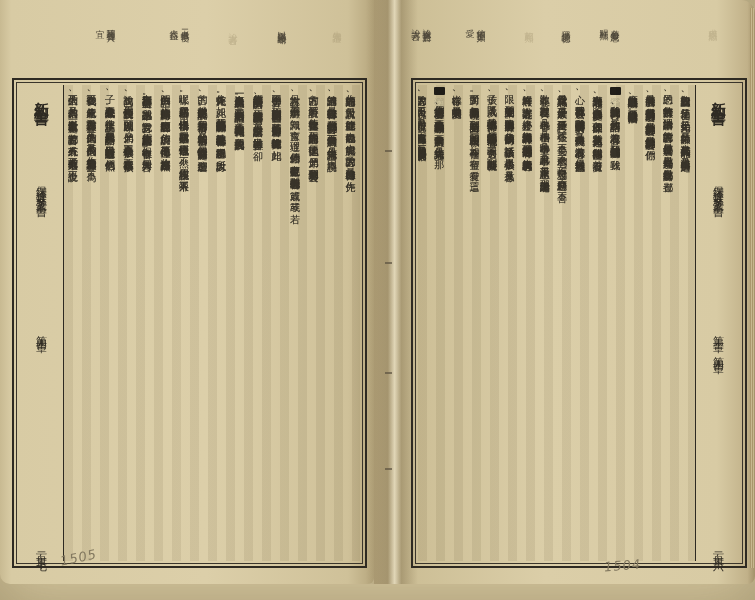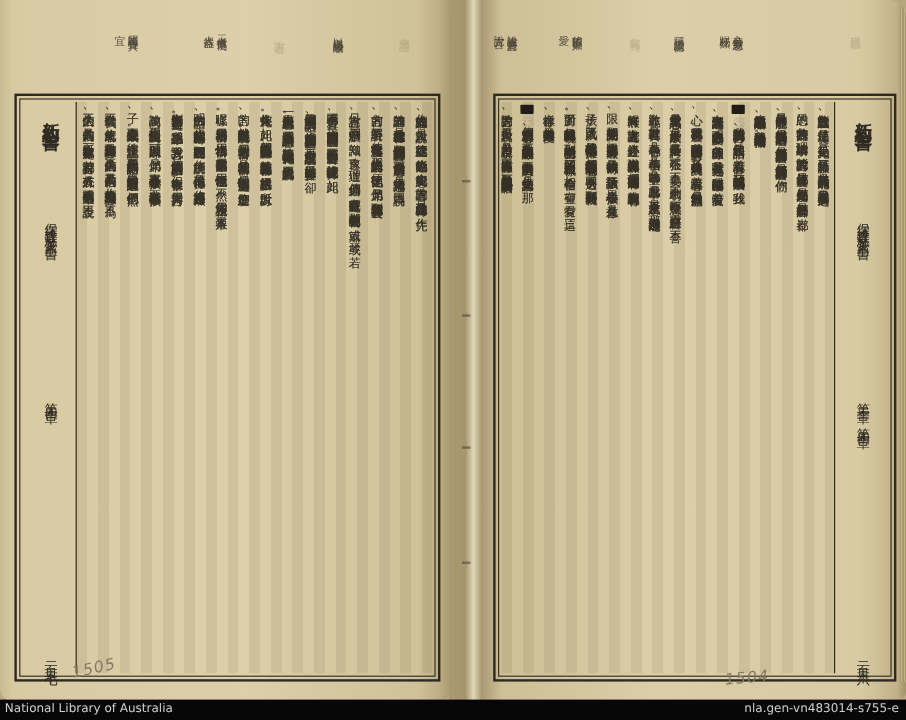--- a/index.html
+++ b/index.html
@@ -188,17 +188,13 @@
         <span class="vtext seg seg-sub">保羅達歌林多人前書</span>
         <span class="vtext seg seg-chap">第十三章　第十四章</span>
         <span class="vtext seg seg-page">二百六十六</span>
       </div>
     </div>
   </div>
 
   <div class="hw hw-left">1505</div>
   <div class="hw hw-right">1504</div>
 
-  <div class="bar">
-    <span class="bar-left">National Library of Australia</span>
-    <span class="bar-right">nla.gen-vn483014-s755-e</span>
-  </div>
 </div>
 
 </body></html>

